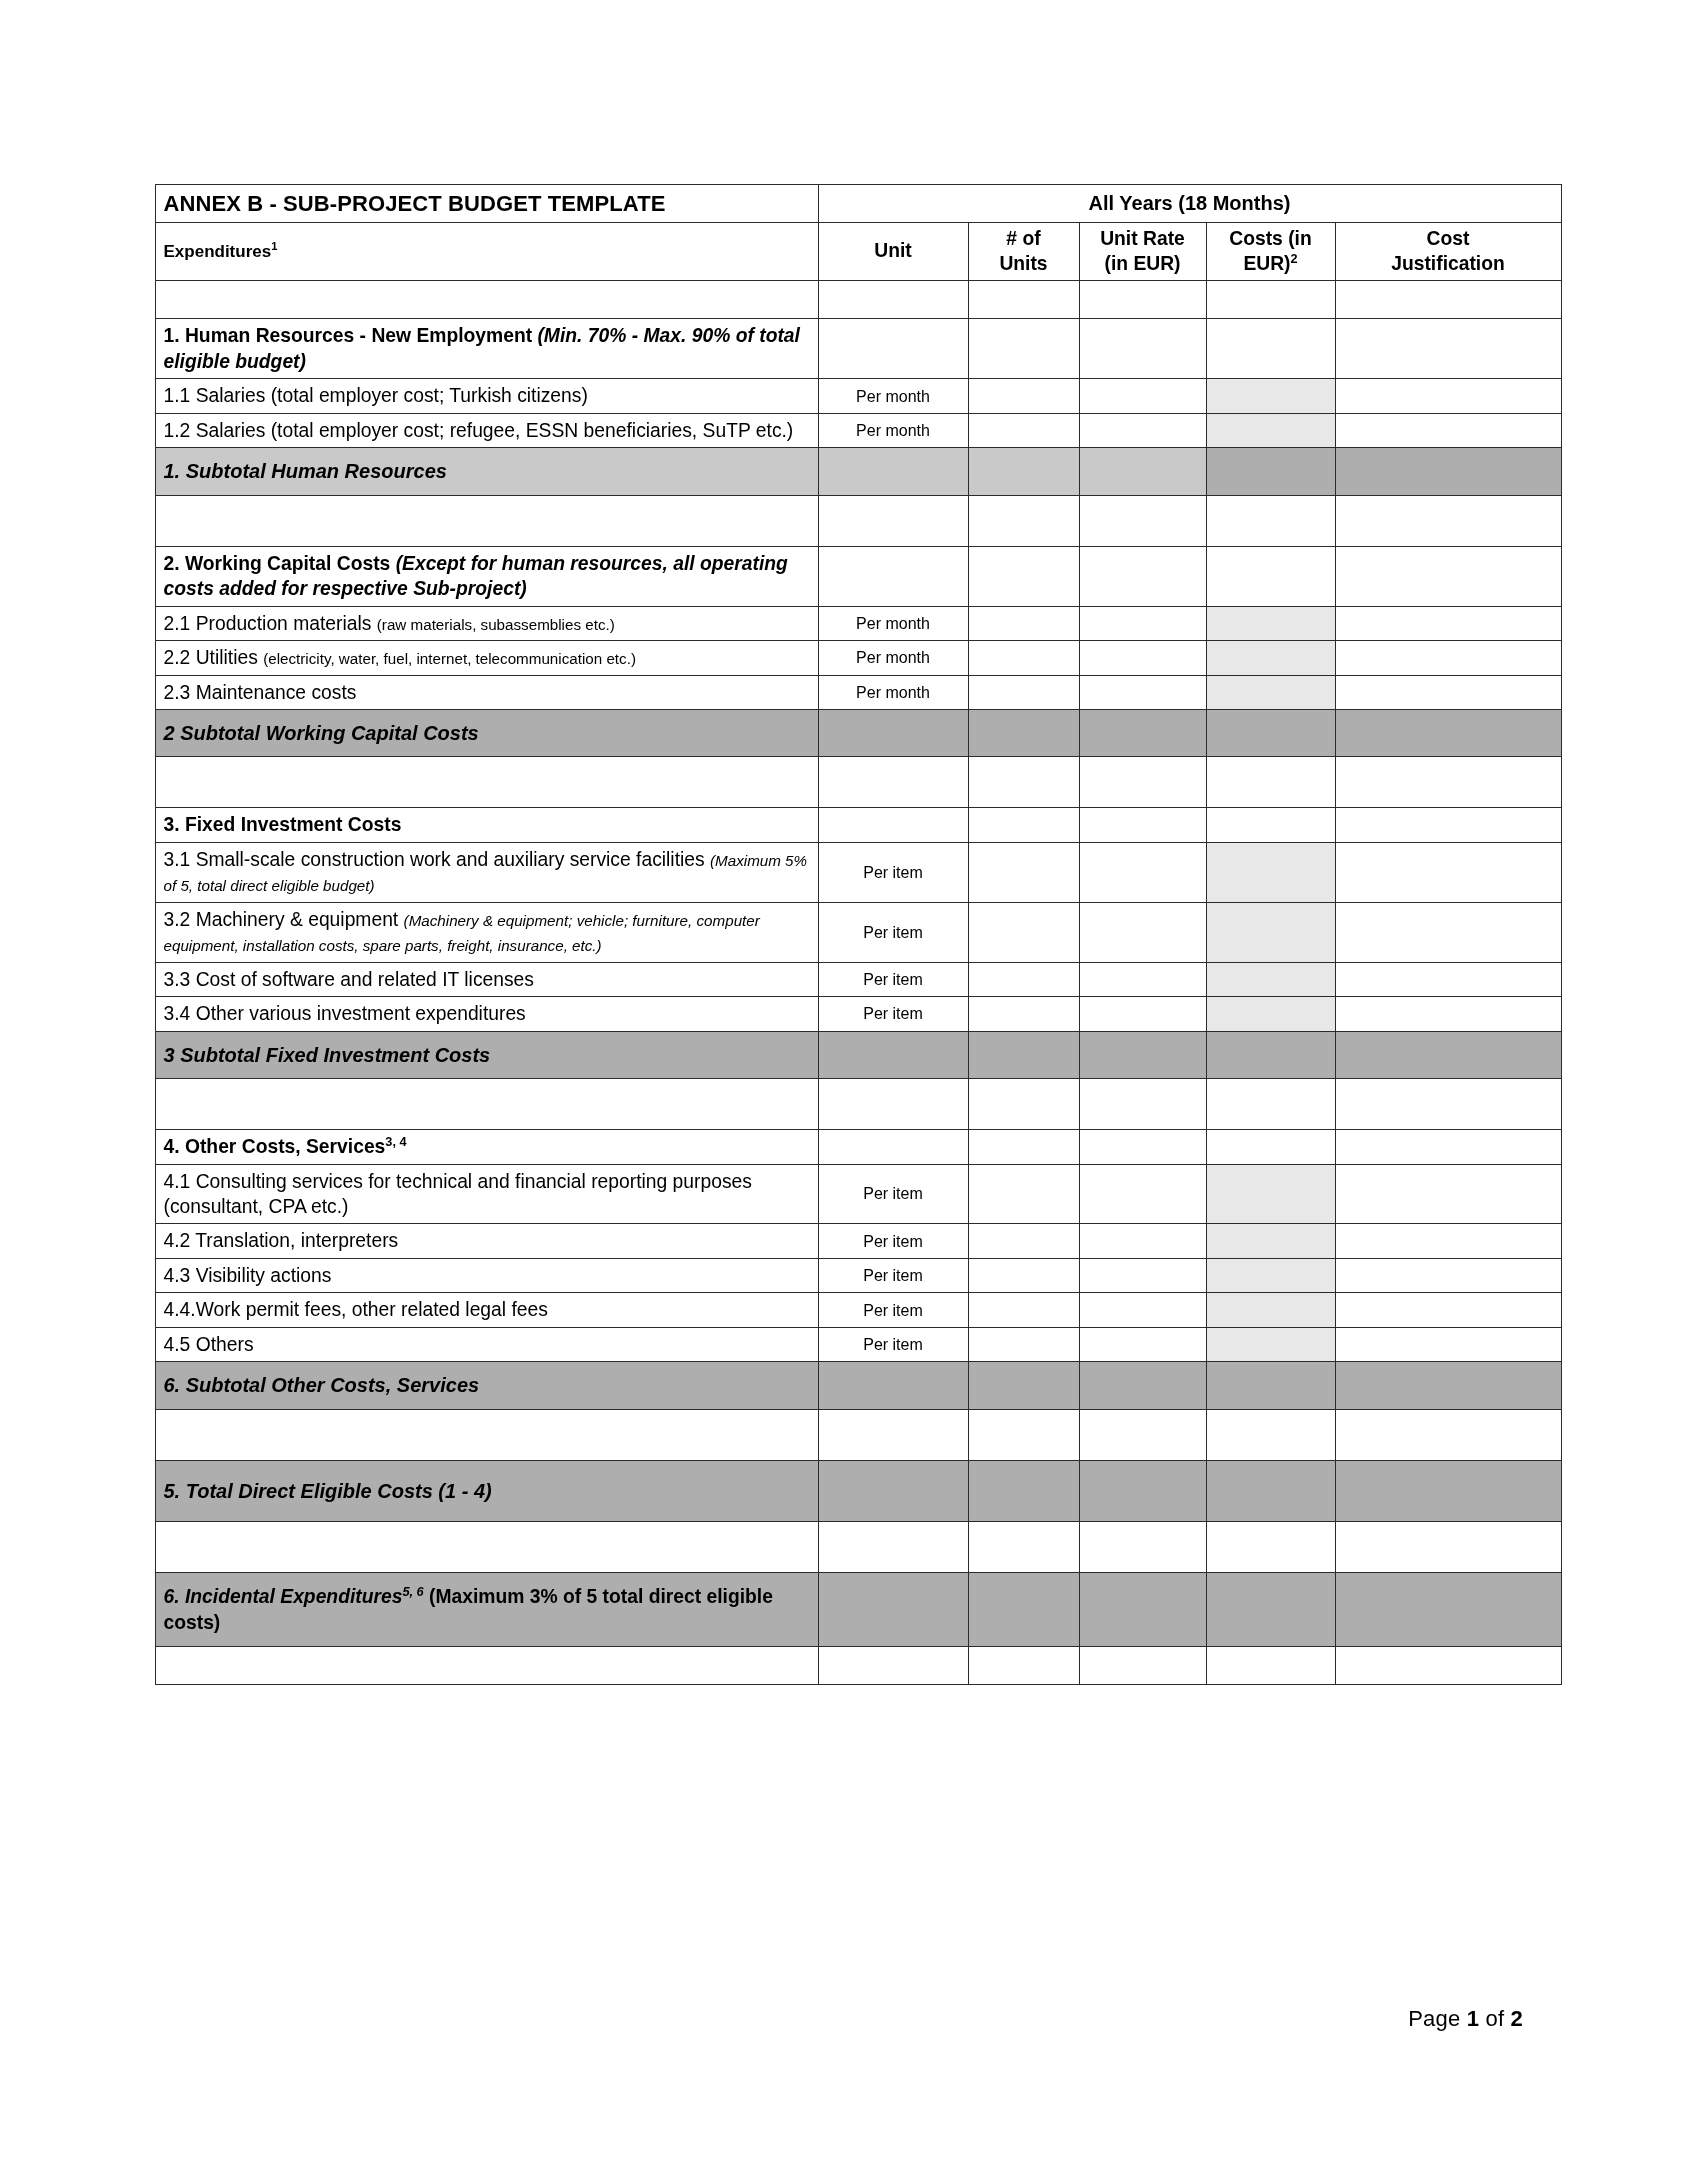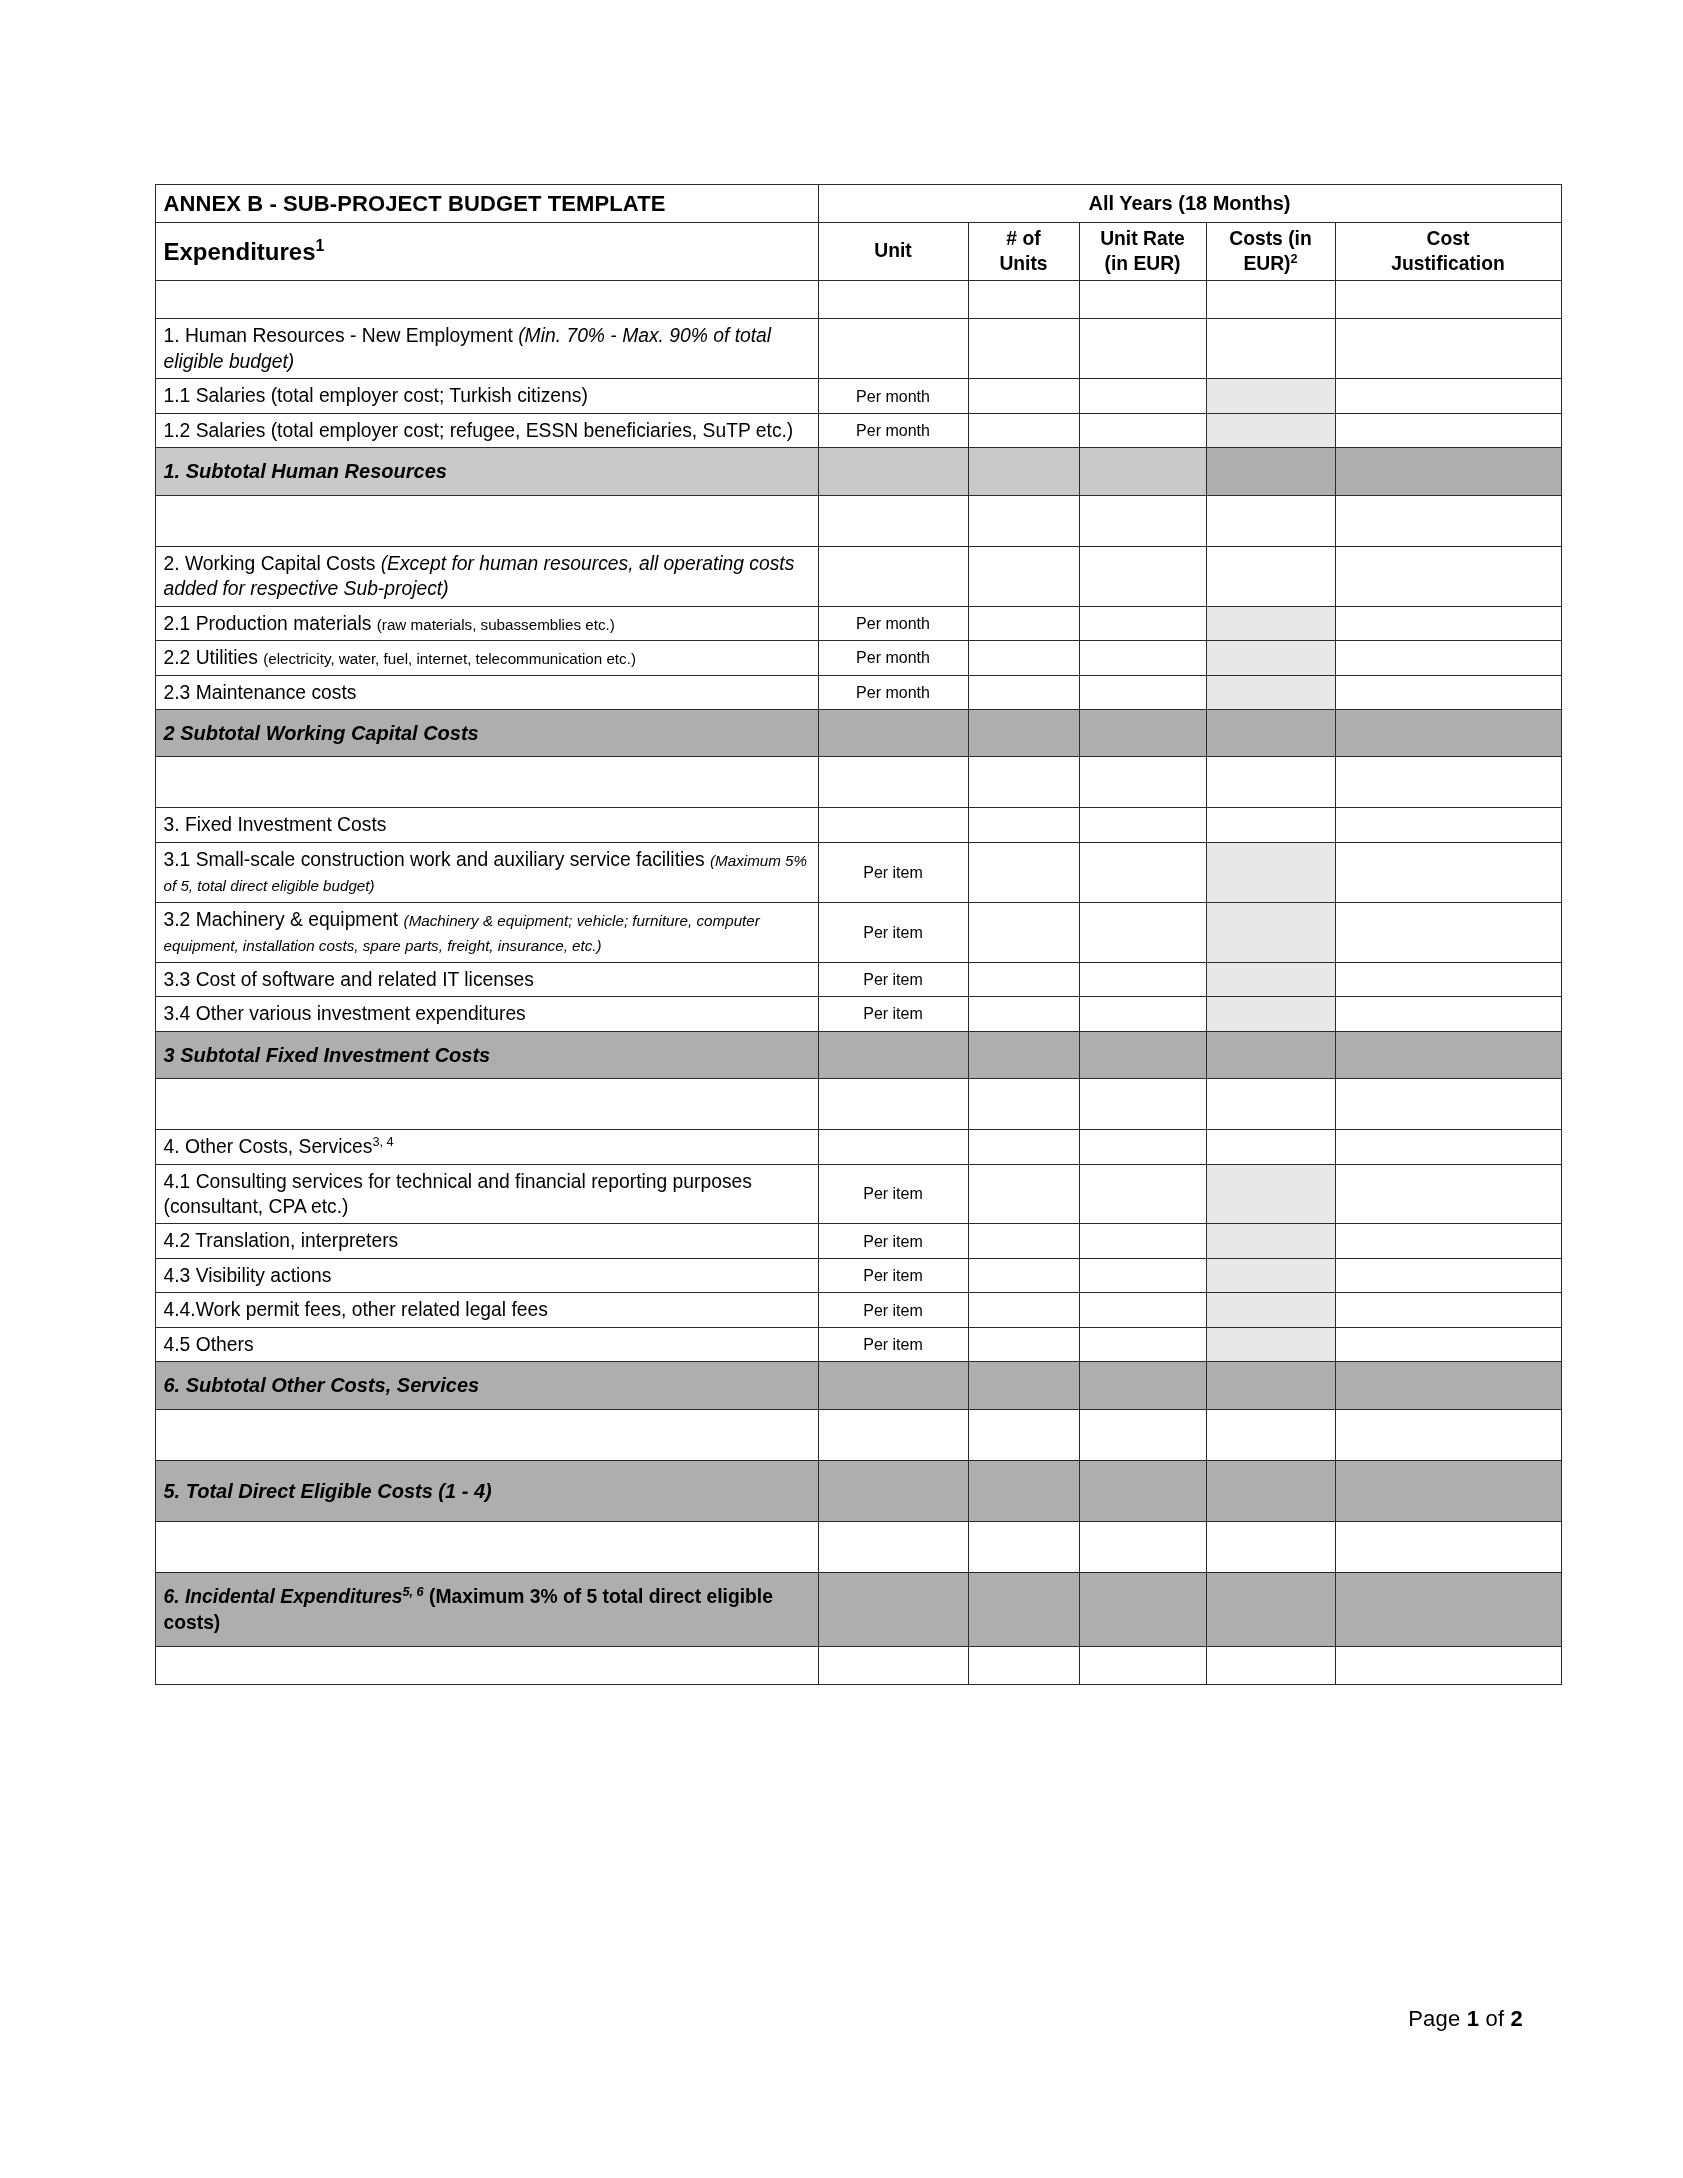--- a/index.html
+++ b/index.html
@@ -61,21 +61,21 @@
   }
   .allyears-cell {
     background: #c6c6c6;
     font-weight: bold;
     text-align: center;
     font-size: 20px;
   }
   .exp-cell {
     background: #b6b6b6;
     font-weight: bold;
-    font-size: 24px;
+    font-size: 17px;
     padding: 18px 10px 18px 12px;
   }
   .colhead {
     background: #b6b6b6;
     font-weight: bold;
     text-align: center;
     font-size: 19.3px;
     line-height: 1.28;
     padding: 8px 4px;
   }
@@ -84,21 +84,21 @@
   
   .desc {
     text-align: left;
     padding-left: 12px;
   }
   .unit {
     text-align: center;
     font-size: 16px;
   }
   .sect-head {
-    font-weight: normal;
+    font-weight: bold;
     padding-top: 7px;
     padding-bottom: 7px;
   }
   .sect-head .ital { font-style: italic; }
   .sub-note {
     font-size: 15.2px;
     font-style: normal;
     font-weight: normal;
   }
   .sub-note-ital {

